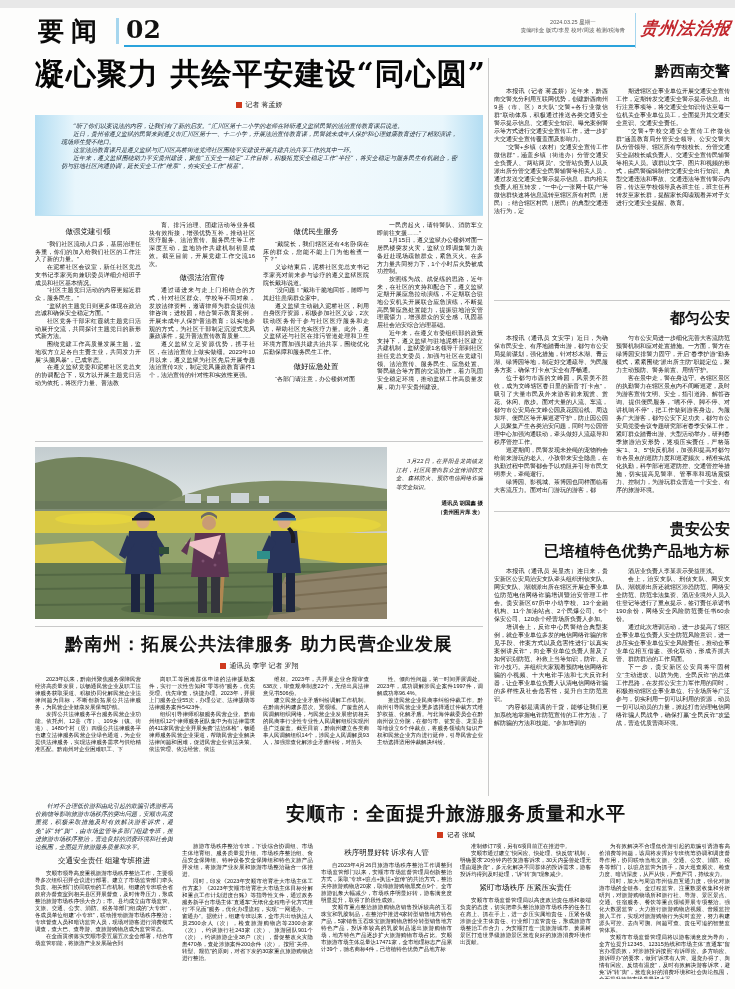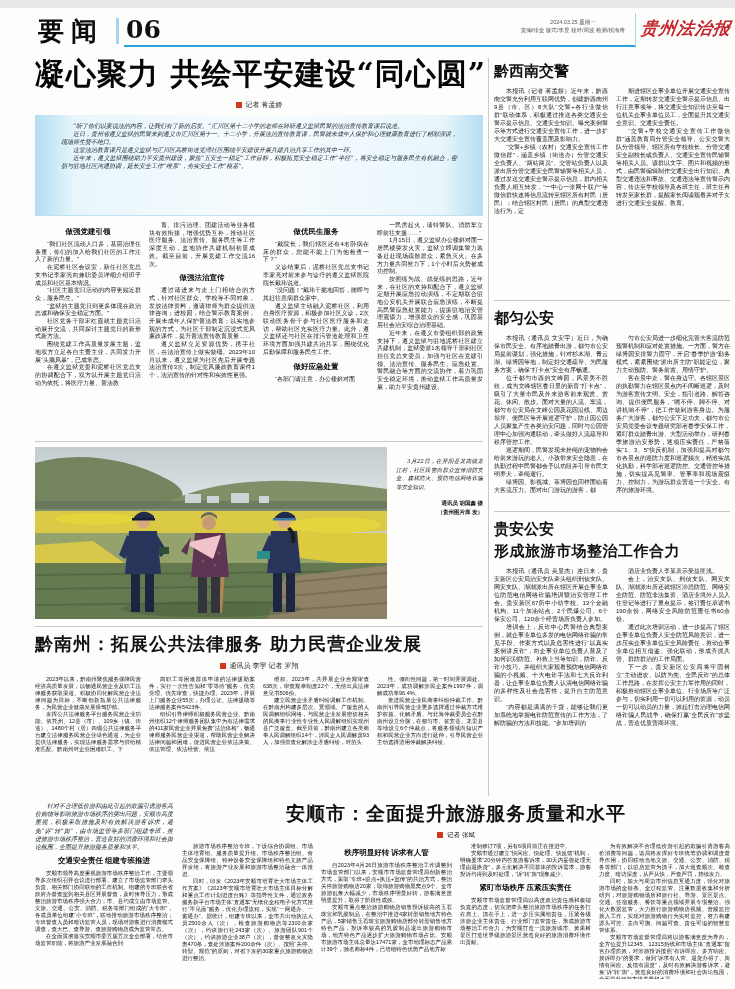--- a/index.html
+++ b/index.html
@@ -27,36 +27,36 @@
   .bullet{display:inline-block;width:6px;height:6px;background:#cf3a1e;margin-right:4px;vertical-align:middle;}
   .introbox{height:86px;padding:7px 26px;overflow:hidden;
      background:linear-gradient(90deg,#b3ddf2 0,#e8f6fc 9%,#f8fcfe 50%,#e8f6fc 91%,#b3ddf2 100%);
      border-bottom:1px solid #bfe2f2;}
   .intro-p{font-size:6px;line-height:8px;font-style:italic;font-family:"DejaVu Serif",serif;
            color:#15222e;text-indent:2em;margin:0;text-align:justify;}
   .cols{display:flex;gap:8px;overflow:hidden;}
   .col{flex:1;overflow:hidden;}
   .cols.a1{height:214px;margin-top:6px;}
   .body-p{font-size:6px;line-height:7.7px;text-align:justify;text-indent:2em;margin:0;color:#141414;}
-  .subhead{font-size:7.5px;font-weight:700;text-align:center;margin:5px 0 4px;color:#0a0a0a;}
+  .subhead{font-size:7.5px;font-weight:400;text-align:center;margin:5px 0 4px;color:#0a0a0a;}
   .rule{border:none;border-top:1px solid #c9c9c9;margin:5px 0;}
   
   .photo-row{display:flex;gap:9px;height:174px;margin:2px 0;}
   .photo{width:352px;height:172px;background:#ccc;flex:none;}
   .photo svg{display:block;}
   .photo-caption{flex:1;padding-top:10px;overflow:hidden;}
   .cap-p{font-size:5.5px;line-height:8.5px;font-style:italic;font-family:"DejaVu Serif",serif;color:#222;
          text-indent:2em;text-align:justify;margin:0;}
   .cap-credit{font-size:5.5px;font-weight:bold;text-align:right;margin-top:9px;color:#111;}
   
-  .headline-lg{font-size:18px;font-weight:900;font-family:"DejaVu Serif",serif;text-align:left;letter-spacing:1px;margin-top:3px;}
+  .headline-lg{font-size:18px;font-weight:900;font-family:"DejaVu Serif",serif;text-align:center;letter-spacing:1px;margin-top:3px;}
   .cols.a2{height:98px;margin-top:3px;}
   .cols.a2 .body-p{font-size:5.5px;line-height:7px;}
   
-  .r-head{text-align:left;font-weight:900;font-family:"DejaVu Serif",serif;margin:8px 0 6px;}
+  .r-head{text-align:right;font-weight:900;font-family:"DejaVu Serif",serif;margin:8px 0 6px;}
   .r-head .l1{font-size:15px;}
   .r-head .l2{font-size:15px;margin-top:3px;letter-spacing:.5px;}
   .cols.rA{height:208px;}
   .cols.rB{height:172px;}
   .cols.rC{height:166px;}
   .right-region .body-p{font-size:6px;line-height:8px;}
   
   .bottom{display:flex;gap:9px;margin-top:2px;height:192px;overflow:hidden;padding:0 5px 0 35px;}
   .b-col1{width:138px;overflow:hidden;padding-top:4px;}
   .b-col1 .intro-p{font-size:6px;line-height:8.2px;}
@@ -68,21 +68,21 @@
   .cols.bD .body-p{font-size:5.5px;line-height:7px;}
 </style>
 </head>
 <body>
 
 <div class="page">
 
   <div class="header">
     <div class="sec-title">要闻</div>
     <div class="sec-divider"></div>
-    <div class="page-no">06</div>
+    <div class="page-no">02</div>
     <div class="blue-rule"></div>
     <div class="header-meta">
       <div>2024.03.25 星期一</div>
       <div>责编/张金 版式/李昱 校对/周波 检测/税海青</div>
     </div>
     <div class="mast-divider"></div>
     <div class="paper-name">贵州法治报</div>
   </div>
 
   <div class="main">
@@ -292,21 +292,21 @@
               <p class="body-p">客在景中走，警在身边守。各辖区景区的执勤警力在辖区景点内不间断巡逻，及时为游客宣传文明、安全，指引道路、解答咨询、提供便民服务，“嘴不停、脚不停、对讲机响不停”，把工作做到游客身边。为服务广大游客，都匀公安下足功夫，都匀市公安局党委会议专题研究部署春季安保工作，紧盯群众踏青出游、大型活动举办，研判春季旅游治安形势，逐项压实责任，严格落实“1、3、5”快反机制，加强和提高对都匀市各景点的巡防力度和巡逻频次，精准实战化执勤，科学部署巡逻防控、交通管控等措施，切实提高见警率、管事率和现场震慑力、控制力，为游玩群众营造一个安全、有序的旅游环境。</p>
             </div>
         </div>
       </div>
 
       <hr class="rule">
 
       <div>
         <div class="r-head">
           <div class="l1">贵安公安</div>
-          <div class="l2">形成旅游市场整治工作合力</div>
+          <div class="l2">已培植特色优势产品地方标</div>
         </div>
         <div class="cols rC">
           <div class="col">
               <p class="body-p">本报讯（通讯员 吴显杰）连日来，贵安新区公安局治安支队牵头组织刑侦支队、网安支队、湖潮派出所在辖区开展企事业单位防范电信网络诈骗培训暨治安管理工作会。贵安新区67所中小幼学校、13个金融机构、11个加油站点、2个民爆公司、6个保安公司、120余个经营场所负责人参加。</p>
               <p class="body-p">培训会上，反诈中心民警结合典型案例，就企事业单位多发的电信网络诈骗的常见手段、作案方式以及危害性进行“以真实案例讲反诈”，向企事业单位负责人普及了如何识别防范、补救上当等知识，防诈、反诈小技巧。并组织大家观看预防电信网络诈骗的小视频、十大电诈手法和七大反诈利器，让企事业单位负责人认清电信网络诈骗的多样性及社会危害性，提升自主防范意识。</p>
               <p class="body-p">“内容都是满满的干货，能够让我们更加系统地掌握电诈防范宣传的工作方法，了解防骗的方法和技能。”参加培训的</p>
             </div>
           <div class="col">
               <p class="body-p">酒店业负责人李某表示受益匪浅。</p>
               <p class="body-p">会上，治安支队、刑侦支队、网安支队、湖潮派出所还就辖区涉恐防范、网络安全防范、防范非法集资、酒店业境外人员入住登记等进行了重点提示，签订责任承诺书190余份，网络安全风险防范责任书60余份。</p>

